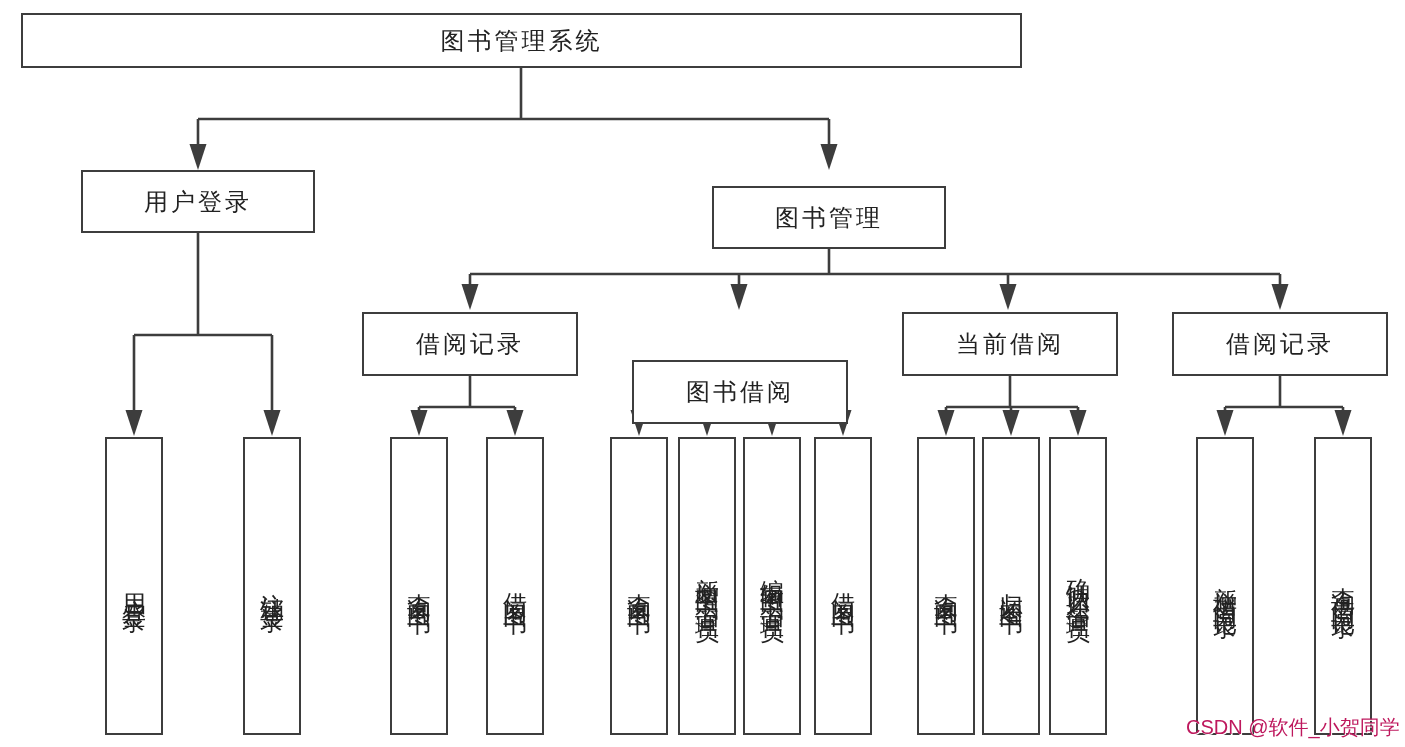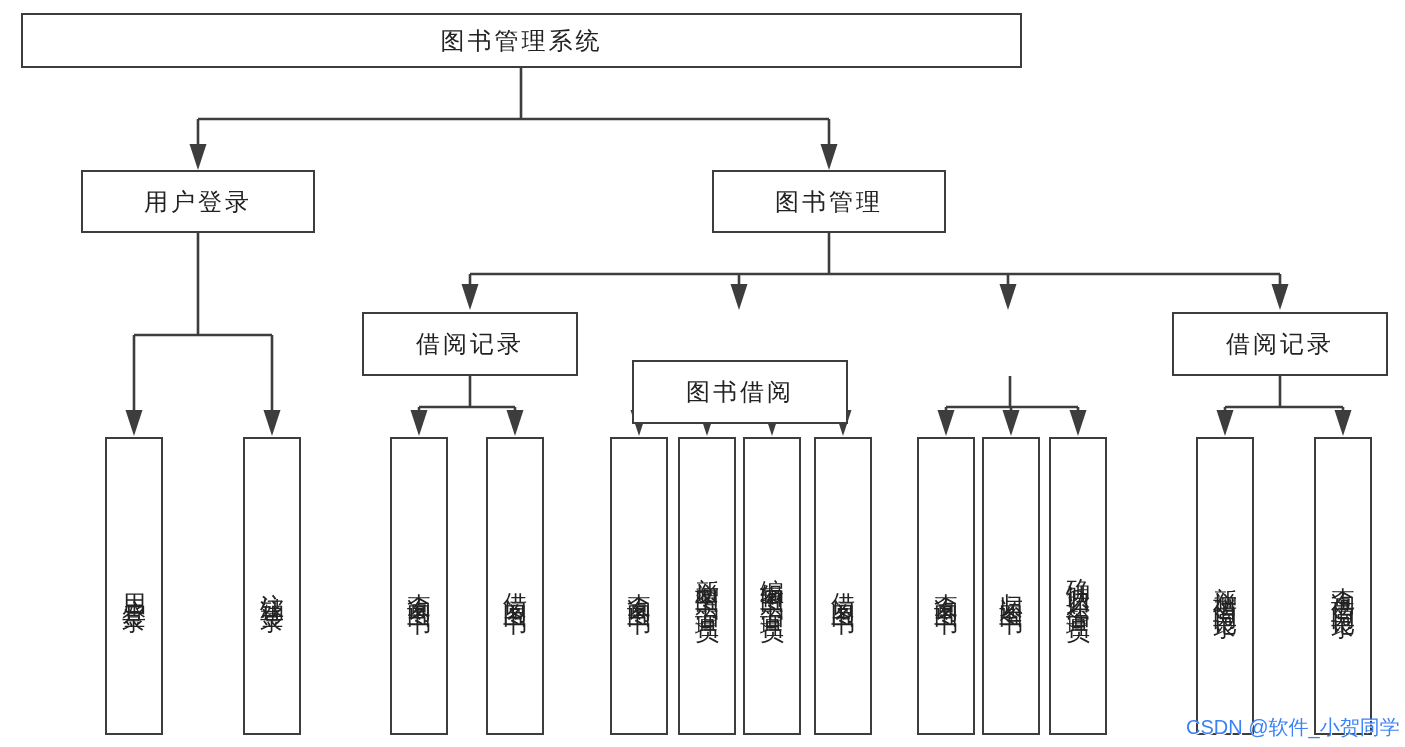--- a/index.html
+++ b/index.html
@@ -40,29 +40,29 @@
     font-size: 24px;
     letter-spacing: 6px;
     line-height: 1;
   }
   .vbox span { display: block; }
   .watermark {
     position: absolute;
     left: 1186px;
     top: 714px;
     font-size: 20px;
-    color: #3b82f6;
+    color: #be185d;
     white-space: nowrap;
     text-shadow: 1px 1px 0 #ffffff;
     z-index: 5;
   }
   
   #n-root  { left: 21px;  top: 13px;  width: 1001px; height: 55px; }
   #n-l2a   { left: 81px;  top: 170px; width: 234px;  height: 63px; }
-  #n-l2b   { left: 712px; top: 170px; width: 234px;  height: 63px; }
+  #n-l2b   { left: 712px; top: 186px; width: 234px;  height: 63px; }
   #n-l3a   { left: 362px; top: 312px; width: 216px;  height: 64px; }
   #n-l3b   { left: 632px; top: 312px; width: 216px;  height: 64px; margin-top: 48px; }
   #n-l3c   { left: 902px; top: 312px; width: 216px;  height: 64px; }
   #n-l3d   { left: 1172px; top: 312px; width: 216px; height: 64px; }
   #leaf0  { left: 105px; }
   #leaf1  { left: 243px; }
   #leaf2  { left: 390px; }
   #leaf3  { left: 486px; }
   #leaf4  { left: 610px; }
   #leaf5  { left: 678px; }
@@ -129,20 +129,23 @@
   <div class="node hbox" id="n-l2b">
     <span>图书管理</span>
   </div>
 
   <div class="node hbox" id="n-l3a">
     <span>借阅记录</span>
   </div>
   <div class="node hbox" id="n-l3b">
     <span>图书借阅</span>
   </div>
+  <div class="node hbox" id="n-l3c">
+    <span>当前借阅</span>
+  </div>
   <div class="node hbox" id="n-l3d">
     <span>借阅记录</span>
   </div>
 
   <div class="node vbox" id="leaf0">
     <span>用户登录</span>
   </div>
   <div class="node vbox" id="leaf1">
     <span>注销登录</span>
   </div>

